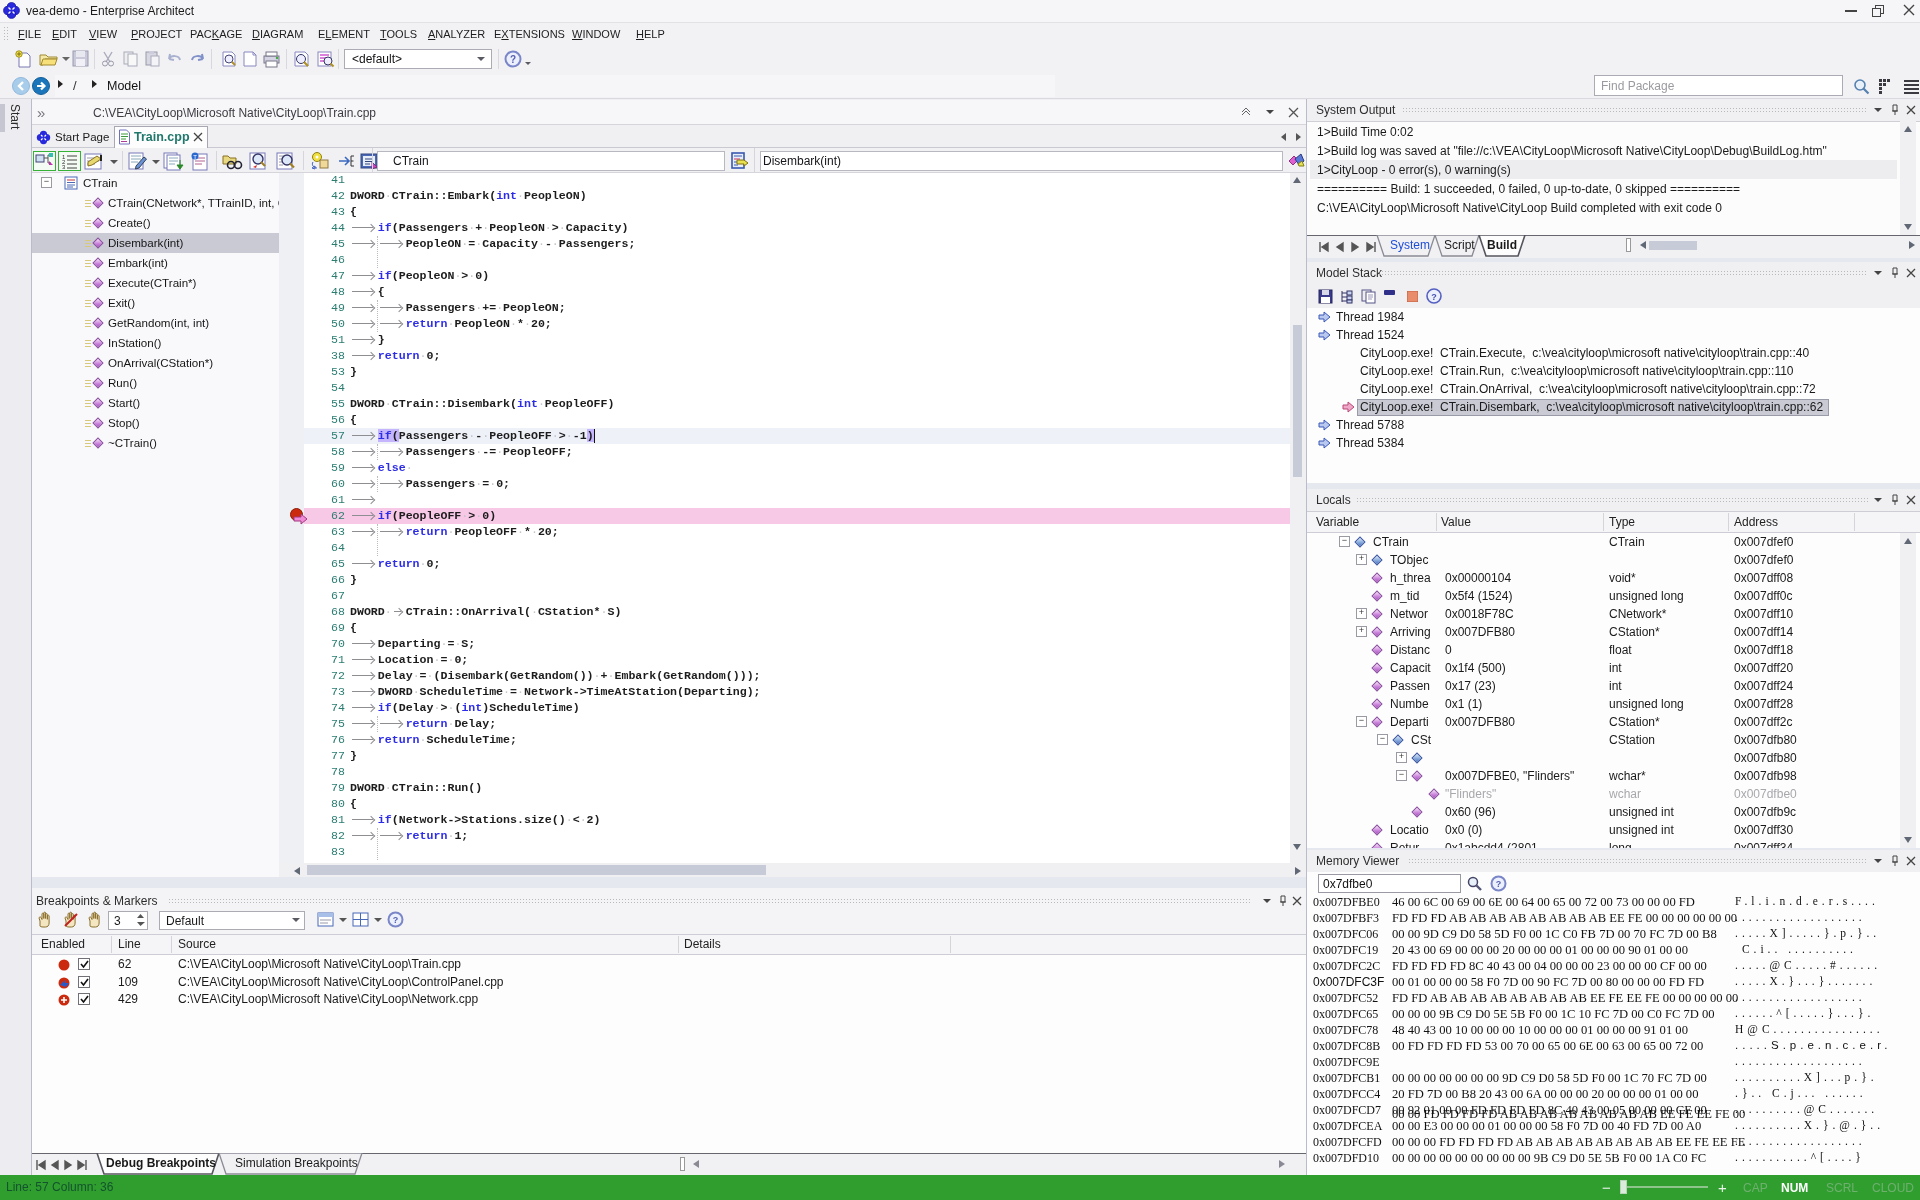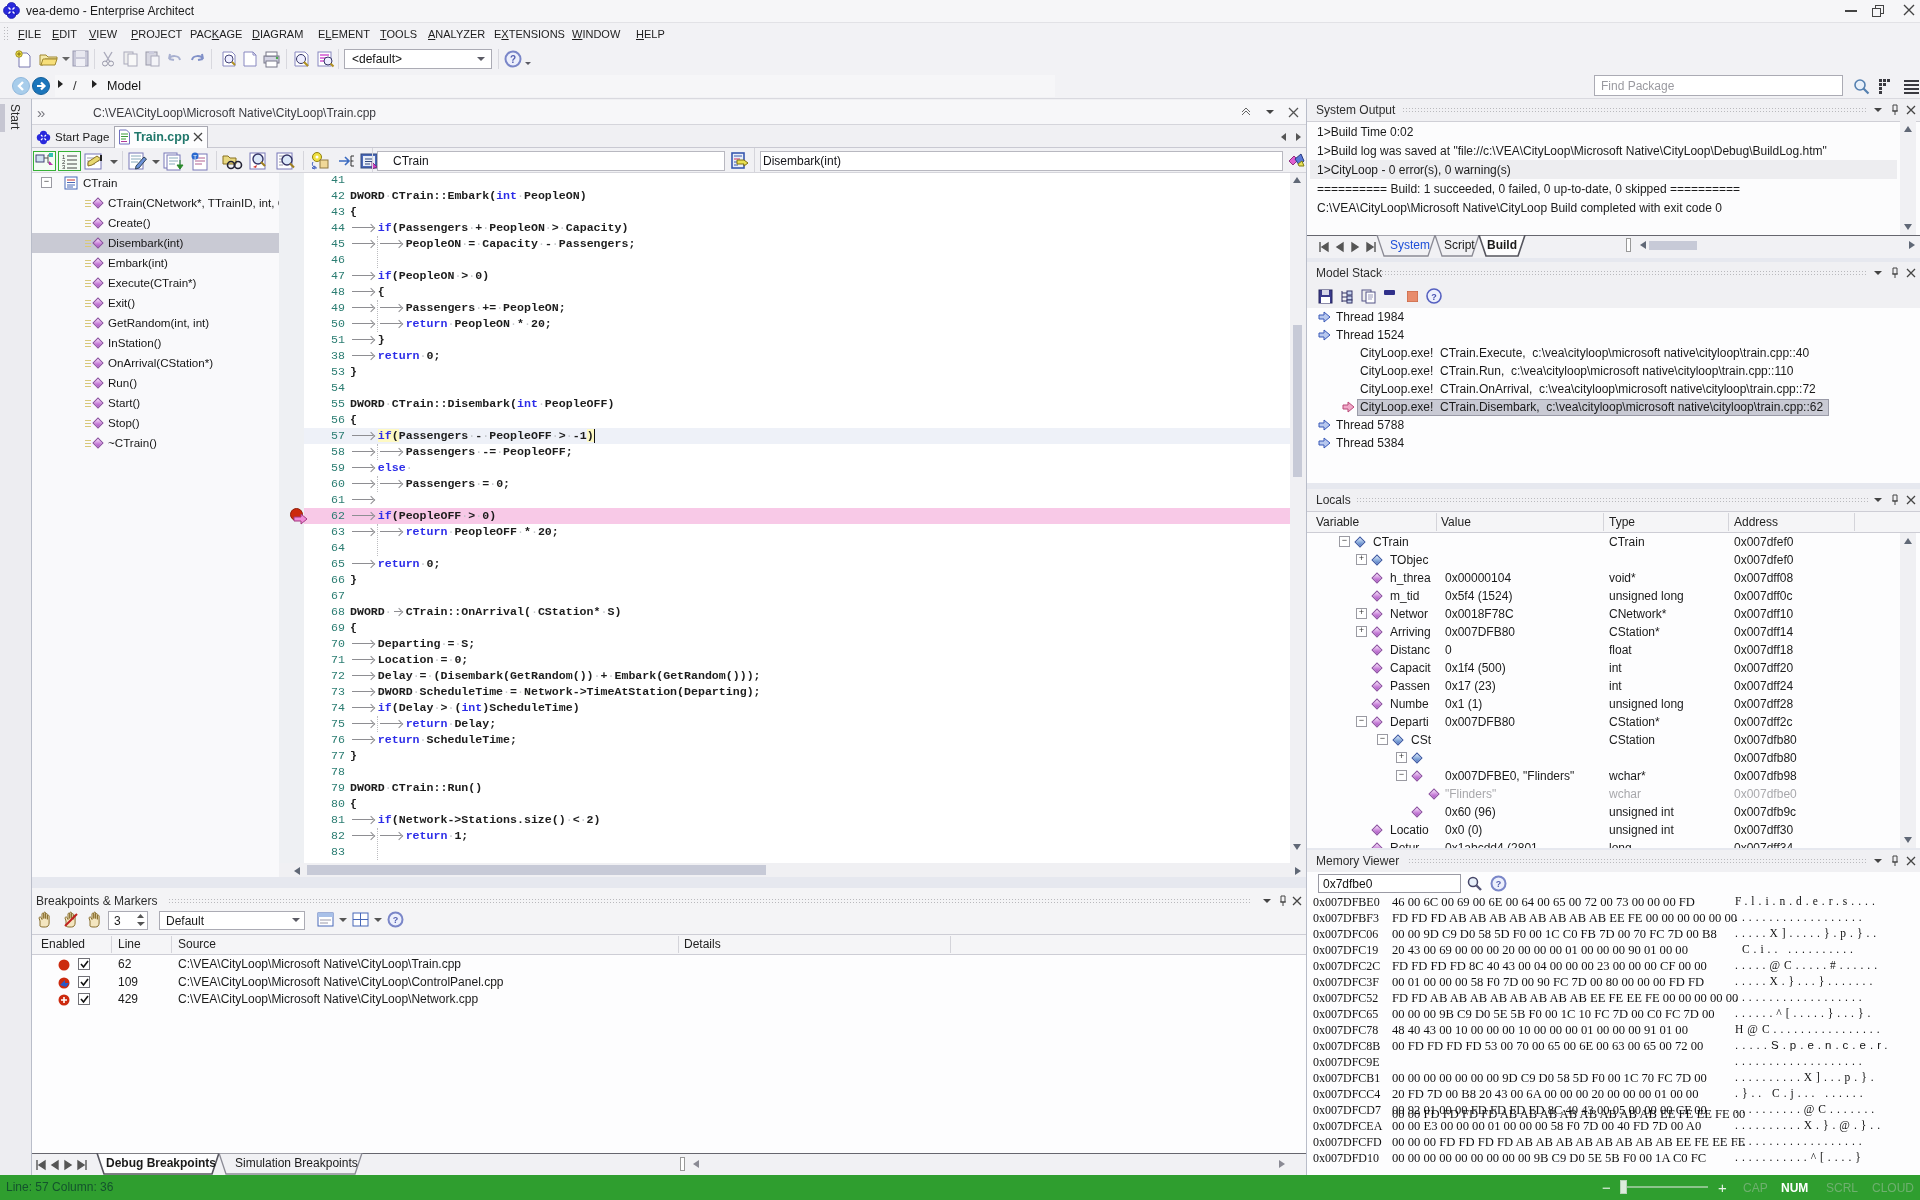--- a/index.html
+++ b/index.html
@@ -13,21 +13,21 @@
 .cl{position:absolute;left:304px;height:16px;line-height:16px;white-space:pre;
  font-family:"Liberation Mono",monospace;font-size:11.6px;font-weight:bold;color:#1c1c1c}
 .cl em{position:absolute;left:20px;width:21px;text-align:right;font-style:normal;font-weight:normal;color:#2b7d72}
 .cl b.k{color:#2d2de8;font-weight:bold}
 .cl i{font-style:normal;color:#c2c6ca;font-weight:normal}
 .cl .cd{position:absolute;left:46px;top:0}
 u.t,u.t2{display:inline-block;position:relative;width:27.84px;height:9px;text-decoration:none}
 u.t2{width:13.92px}
 u.t:before,u.t2:before{content:"";position:absolute;left:2px;right:5px;top:5px;height:1px;background:#8e8e92}
 u.t:after,u.t2:after{content:"";position:absolute;right:4px;top:2.5px;width:5px;height:5px;border-top:1px solid #8e8e92;border-right:1px solid #8e8e92;transform:rotate(45deg)}
-.hl{background:#fef9c3}
+.hl{background:#c4b5fd}
 .gd{position:absolute;width:1px;border-left:1px dotted #bcbcc0}
 
 .trow{position:absolute;left:32px;width:247px;height:20px;line-height:20px;font-size:11.6px;color:#161616;white-space:nowrap}
 .exp{position:absolute;width:11px;height:11px;background:#fff;border:1px solid #9a9aa2;font:9px/9px "Liberation Mono";text-align:center;color:#333}
 .dia{position:absolute;width:8px;height:8px;transform:rotate(45deg);border:1px solid #8a4d9e;background:linear-gradient(135deg,#f2d4f7 10%,#c77fd8 60%,#a94fc4)}
 .diab{border-color:#3a56a0;background:linear-gradient(135deg,#cfe0f7 10%,#7fa4d8 60%,#4f74c4)}
 .dsh{position:absolute;width:6px;height:1px;background:#d8c87a}
 
 .prow{position:absolute;font-size:12px;white-space:nowrap;color:#1a1a1a}
 .gray{color:#a8a8ac}
@@ -843,21 +843,21 @@
 <div class="ab" style="left:1735px;top:911px;font-family:'Liberation Serif',serif;font-size:11.5px;color:#111;white-space:pre;letter-spacing:4px">...................</div>
 <div class="ab" style="left:1313px;top:927px;font-family:'Liberation Serif',serif;font-size:12px;color:#111;white-space:pre">0x007DFC06</div>
 <div class="ab" style="left:1392px;top:927px;font-family:'Liberation Serif',serif;font-size:12.6px;color:#111;white-space:pre">00 00 9D C9 D0 58 5D F0 00 1C C0 FB 7D 00 70 FC 7D 00 B8</div>
 <div class="ab" style="left:1735px;top:927px;font-family:'Liberation Serif',serif;font-size:11.5px;color:#111;white-space:pre;letter-spacing:4px">.....X].....}.p.}..</div>
 <div class="ab" style="left:1313px;top:943px;font-family:'Liberation Serif',serif;font-size:12px;color:#111;white-space:pre">0x007DFC19</div>
 <div class="ab" style="left:1392px;top:943px;font-family:'Liberation Serif',serif;font-size:12.6px;color:#111;white-space:pre">20 43 00 69 00 00 00 20 00 00 00 01 00 00 00 90 01 00 00</div>
 <div class="ab" style="left:1735px;top:943px;font-family:'Liberation Serif',serif;font-size:11.5px;color:#111;white-space:pre;letter-spacing:4px"> C.i.. ..........</div>
 <div class="ab" style="left:1313px;top:959px;font-family:'Liberation Serif',serif;font-size:12px;color:#111;white-space:pre">0x007DFC2C</div>
 <div class="ab" style="left:1392px;top:959px;font-family:'Liberation Serif',serif;font-size:12.6px;color:#111;white-space:pre">FD FD FD FD 8C 40 43 00 04 00 00 00 23 00 00 00 CF 00 00</div>
 <div class="ab" style="left:1735px;top:959px;font-family:'Liberation Serif',serif;font-size:11.5px;color:#111;white-space:pre;letter-spacing:4px">.....@C.....#......</div>
-<div class="ab" style="left:1313px;top:975px;font-family:Liberation Serif, serif;font-size:12px;color:#111;white-space:pre">0x007DFC3F</div>
+<div class="ab" style="left:1313px;top:975px;font-family:Liberation Sans, sans-serif;font-size:12px;color:#111;white-space:pre">0x007DFC3F</div>
 <div class="ab" style="left:1392px;top:975px;font-family:'Liberation Serif',serif;font-size:12.6px;color:#111;white-space:pre">00 01 00 00 00 58 F0 7D 00 90 FC 7D 00 80 00 00 00 FD FD</div>
 <div class="ab" style="left:1735px;top:975px;font-family:'Liberation Serif',serif;font-size:11.5px;color:#111;white-space:pre;letter-spacing:4px">.....X.}...}.......</div>
 <div class="ab" style="left:1313px;top:991px;font-family:'Liberation Serif',serif;font-size:12px;color:#111;white-space:pre">0x007DFC52</div>
 <div class="ab" style="left:1392px;top:991px;font-family:'Liberation Serif',serif;font-size:12.6px;color:#111;white-space:pre">FD FD AB AB AB AB AB AB AB AB EE FE EE FE 00 00 00 00 00</div>
 <div class="ab" style="left:1735px;top:991px;font-family:'Liberation Serif',serif;font-size:11.5px;color:#111;white-space:pre;letter-spacing:4px">...................</div>
 <div class="ab" style="left:1313px;top:1007px;font-family:'Liberation Serif',serif;font-size:12px;color:#111;white-space:pre">0x007DFC65</div>
 <div class="ab" style="left:1392px;top:1007px;font-family:'Liberation Serif',serif;font-size:12.6px;color:#111;white-space:pre">00 00 00 9B C9 D0 5E 5B F0 00 1C 10 FC 7D 00 C0 FC 7D 00</div>
 <div class="ab" style="left:1735px;top:1007px;font-family:'Liberation Serif',serif;font-size:11.5px;color:#111;white-space:pre;letter-spacing:4px">......^[.....}...}.</div>
 <div class="ab" style="left:1313px;top:1023px;font-family:'Liberation Serif',serif;font-size:12px;color:#111;white-space:pre">0x007DFC78</div>
 <div class="ab" style="left:1392px;top:1023px;font-family:'Liberation Serif',serif;font-size:12.6px;color:#111;white-space:pre">48 40 43 00 10 00 00 00 10 00 00 00 01 00 00 00 91 01 00</div>

